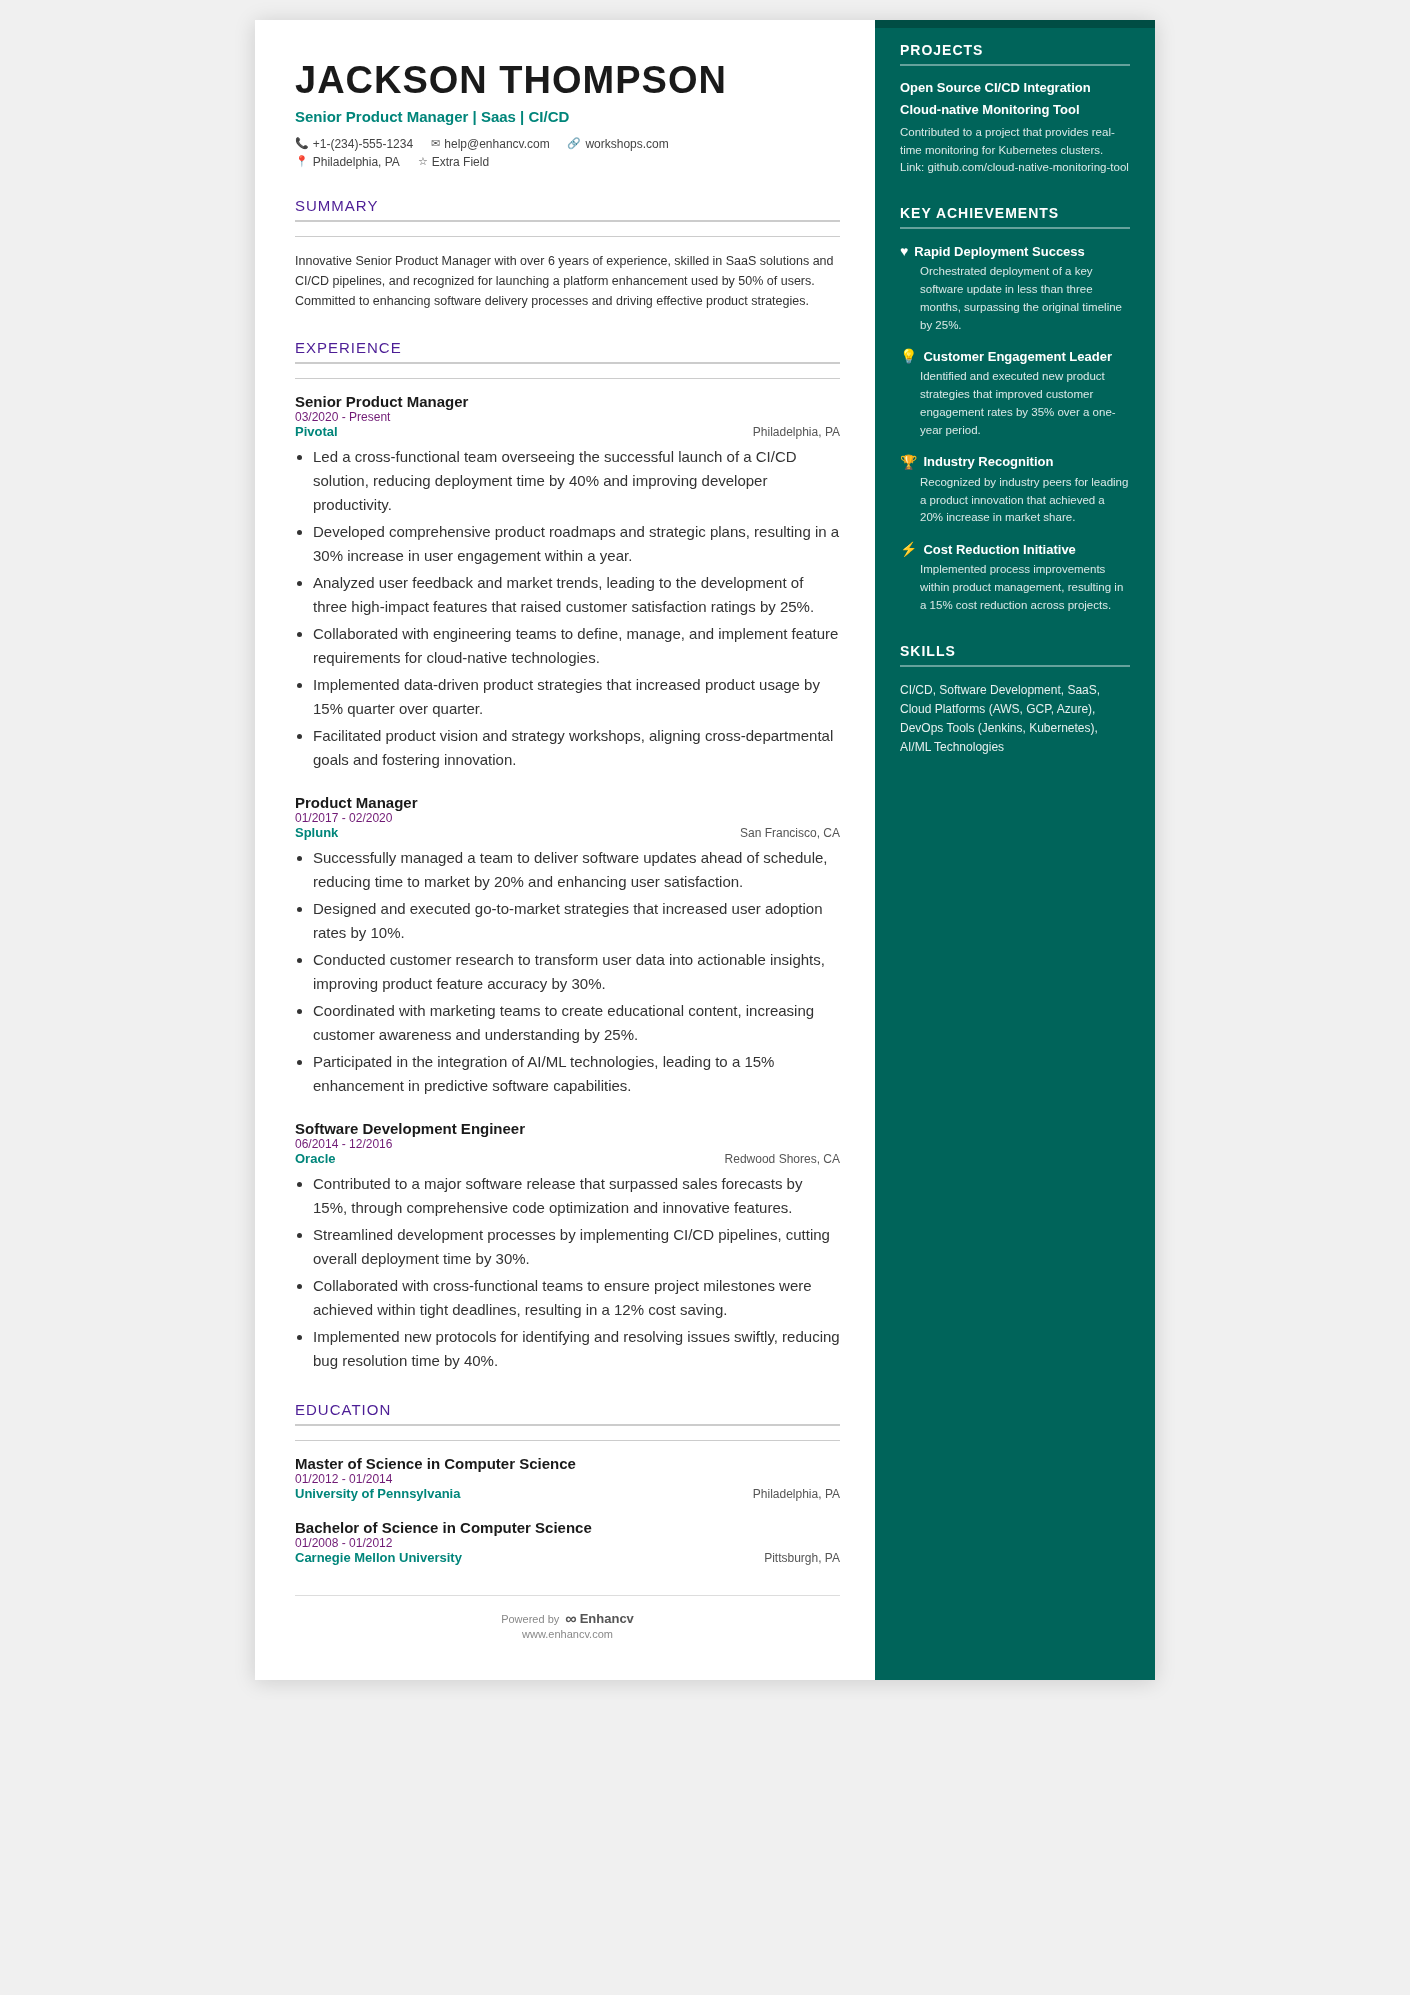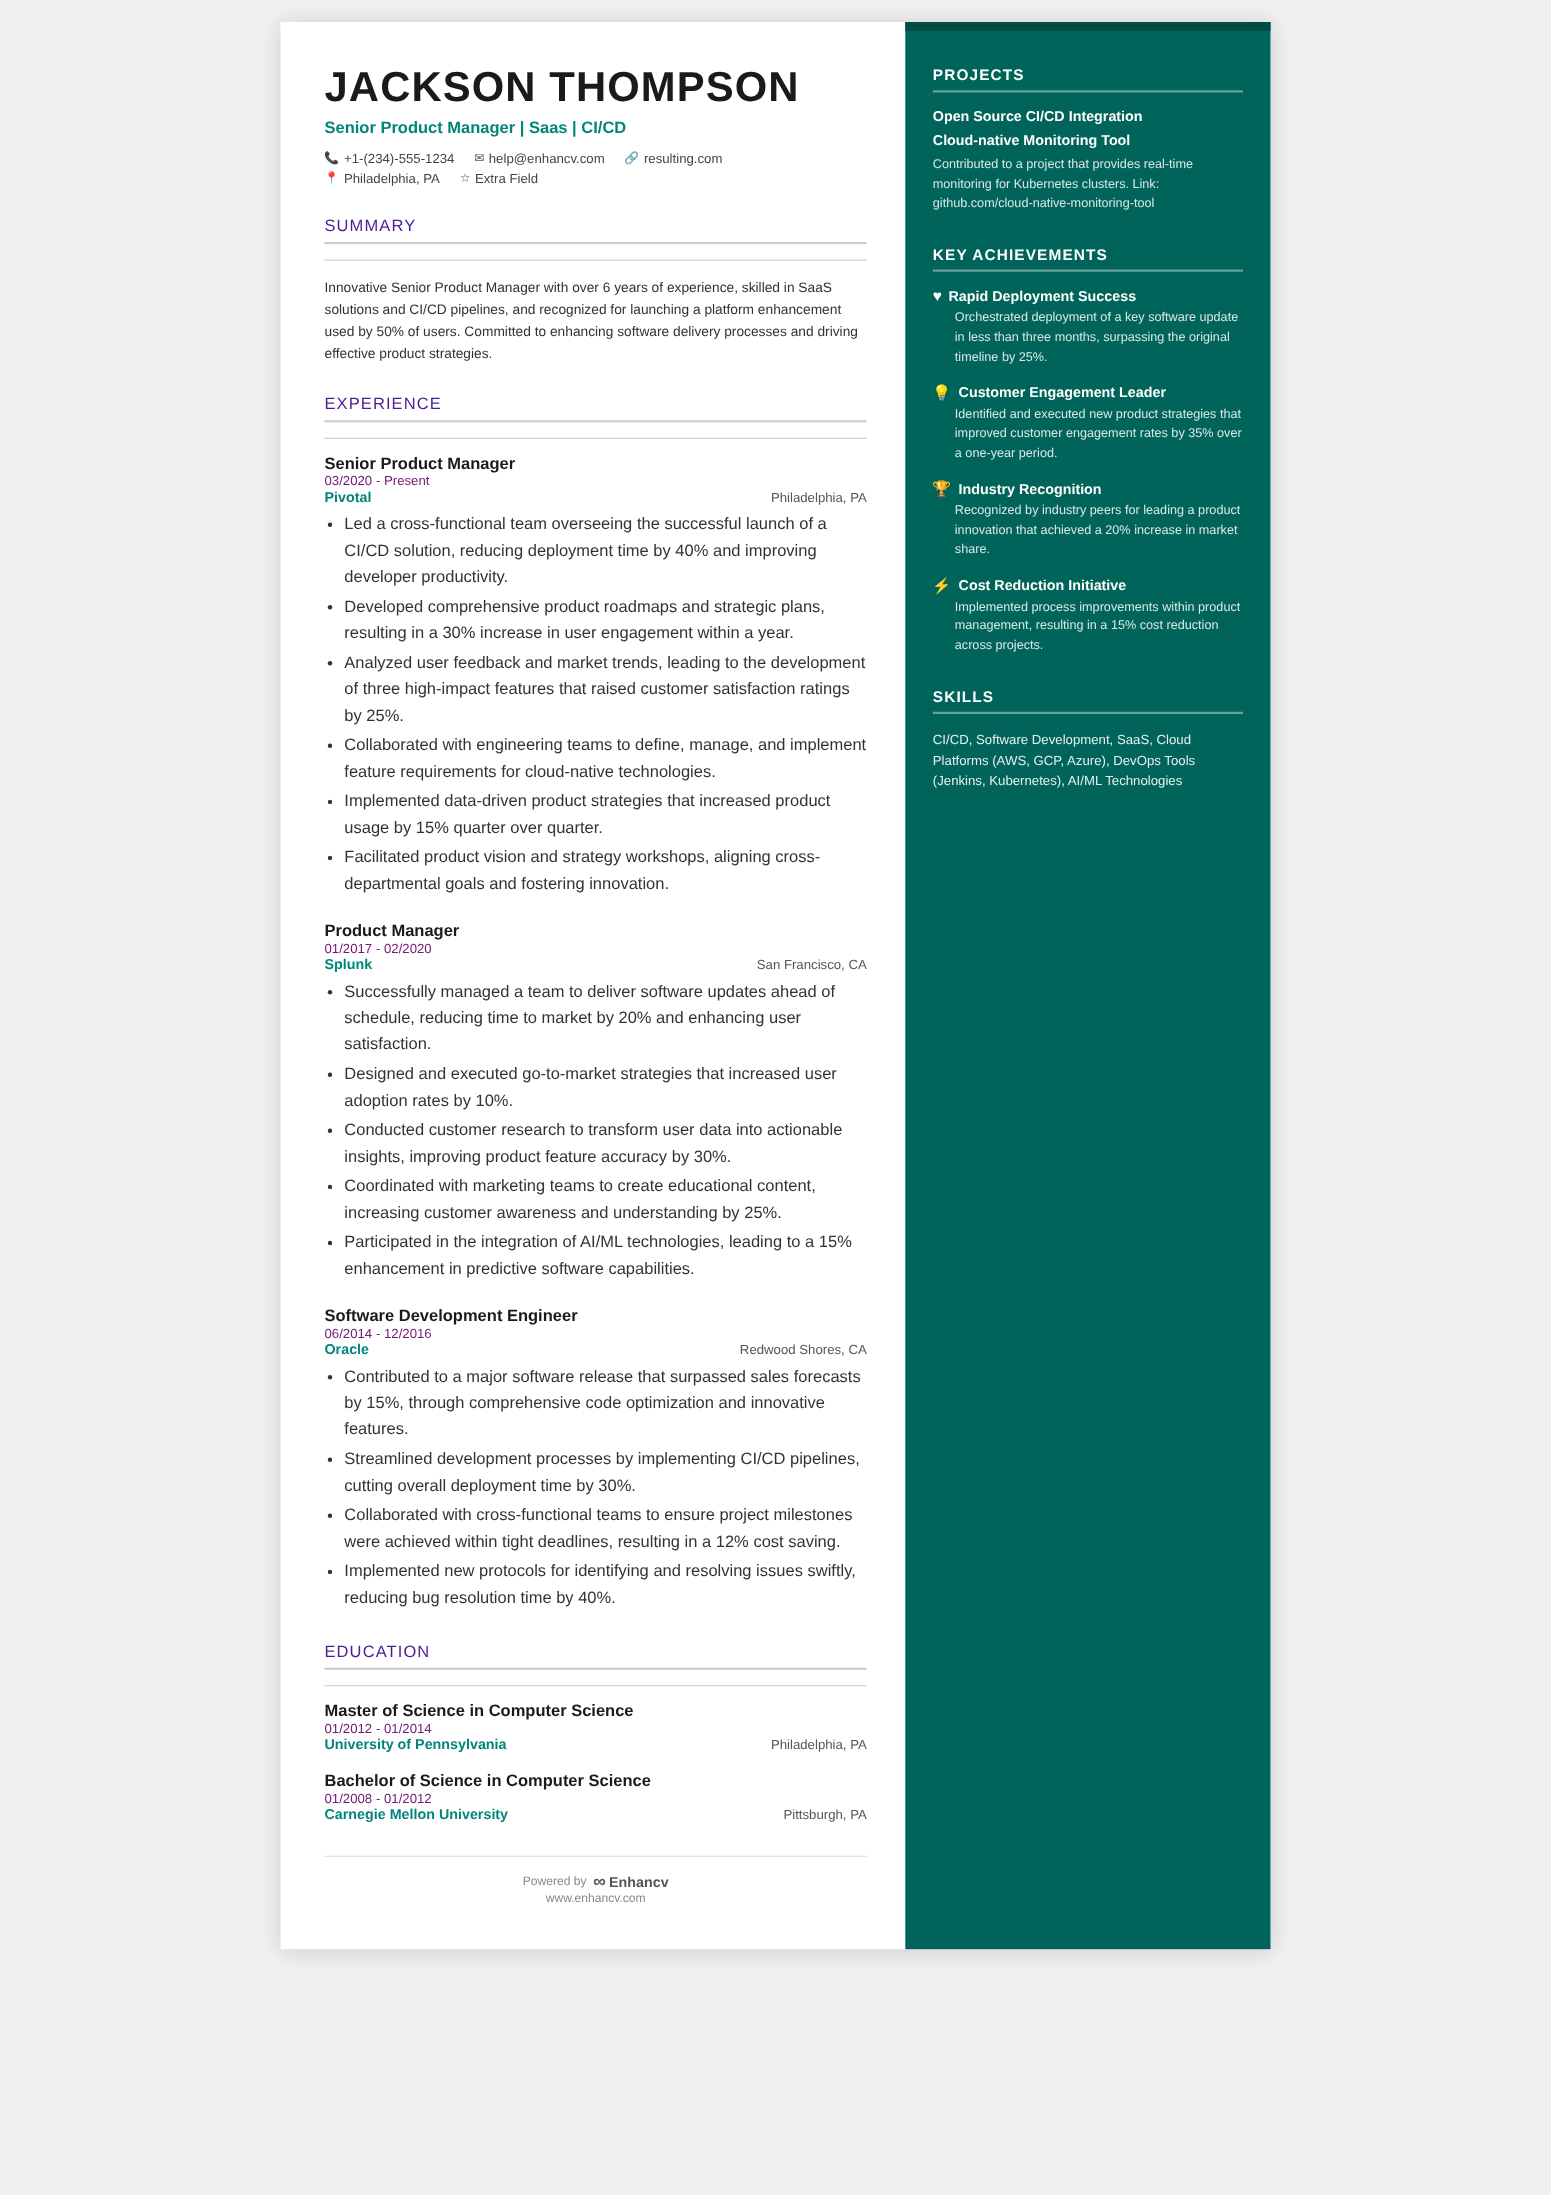--- a/index.html
+++ b/index.html
@@ -20,24 +20,24 @@
       box-shadow: 0 2px 20px rgba(0,0,0,0.15);
     }
     
     .left-col {
       flex: 1;
       padding: 40px 35px 40px 40px;
       border-right: none;
     }
     
     .right-col {
-      width: 332px;
+      width: 280px;
       background: #00645a;
       color: #fff;
-      padding: 40px 25px 40px 25px;
+      padding: 22px 25px 40px 25px;
       position: relative;
     }
     
     .right-col::before {
       content: '';
       position: absolute;
       top: 0; right: 0;
       width: 100%; height: 8px;
       background: #004d44;
     }
@@ -268,21 +268,21 @@
         <span class="contact-item">
           <span class="contact-icon">📞</span>
           <span>+1-(234)-555-1234</span>
         </span>
         <span class="contact-item">
           <span class="contact-icon">✉</span>
           <span>help@enhancv.com</span>
         </span>
         <span class="contact-item">
           <span class="contact-icon">🔗</span>
-          <span>resulting.com</span>
+          <span>workshops.com</span>
         </span>
       </div>
       <div class="contact-row">
         <span class="contact-item">
           <span class="contact-icon">📍</span>
           <span>Philadelphia, PA</span>
         </span>
         <span class="contact-item">
           <span class="contact-icon">☆</span>
           <span>Extra Field</span>

